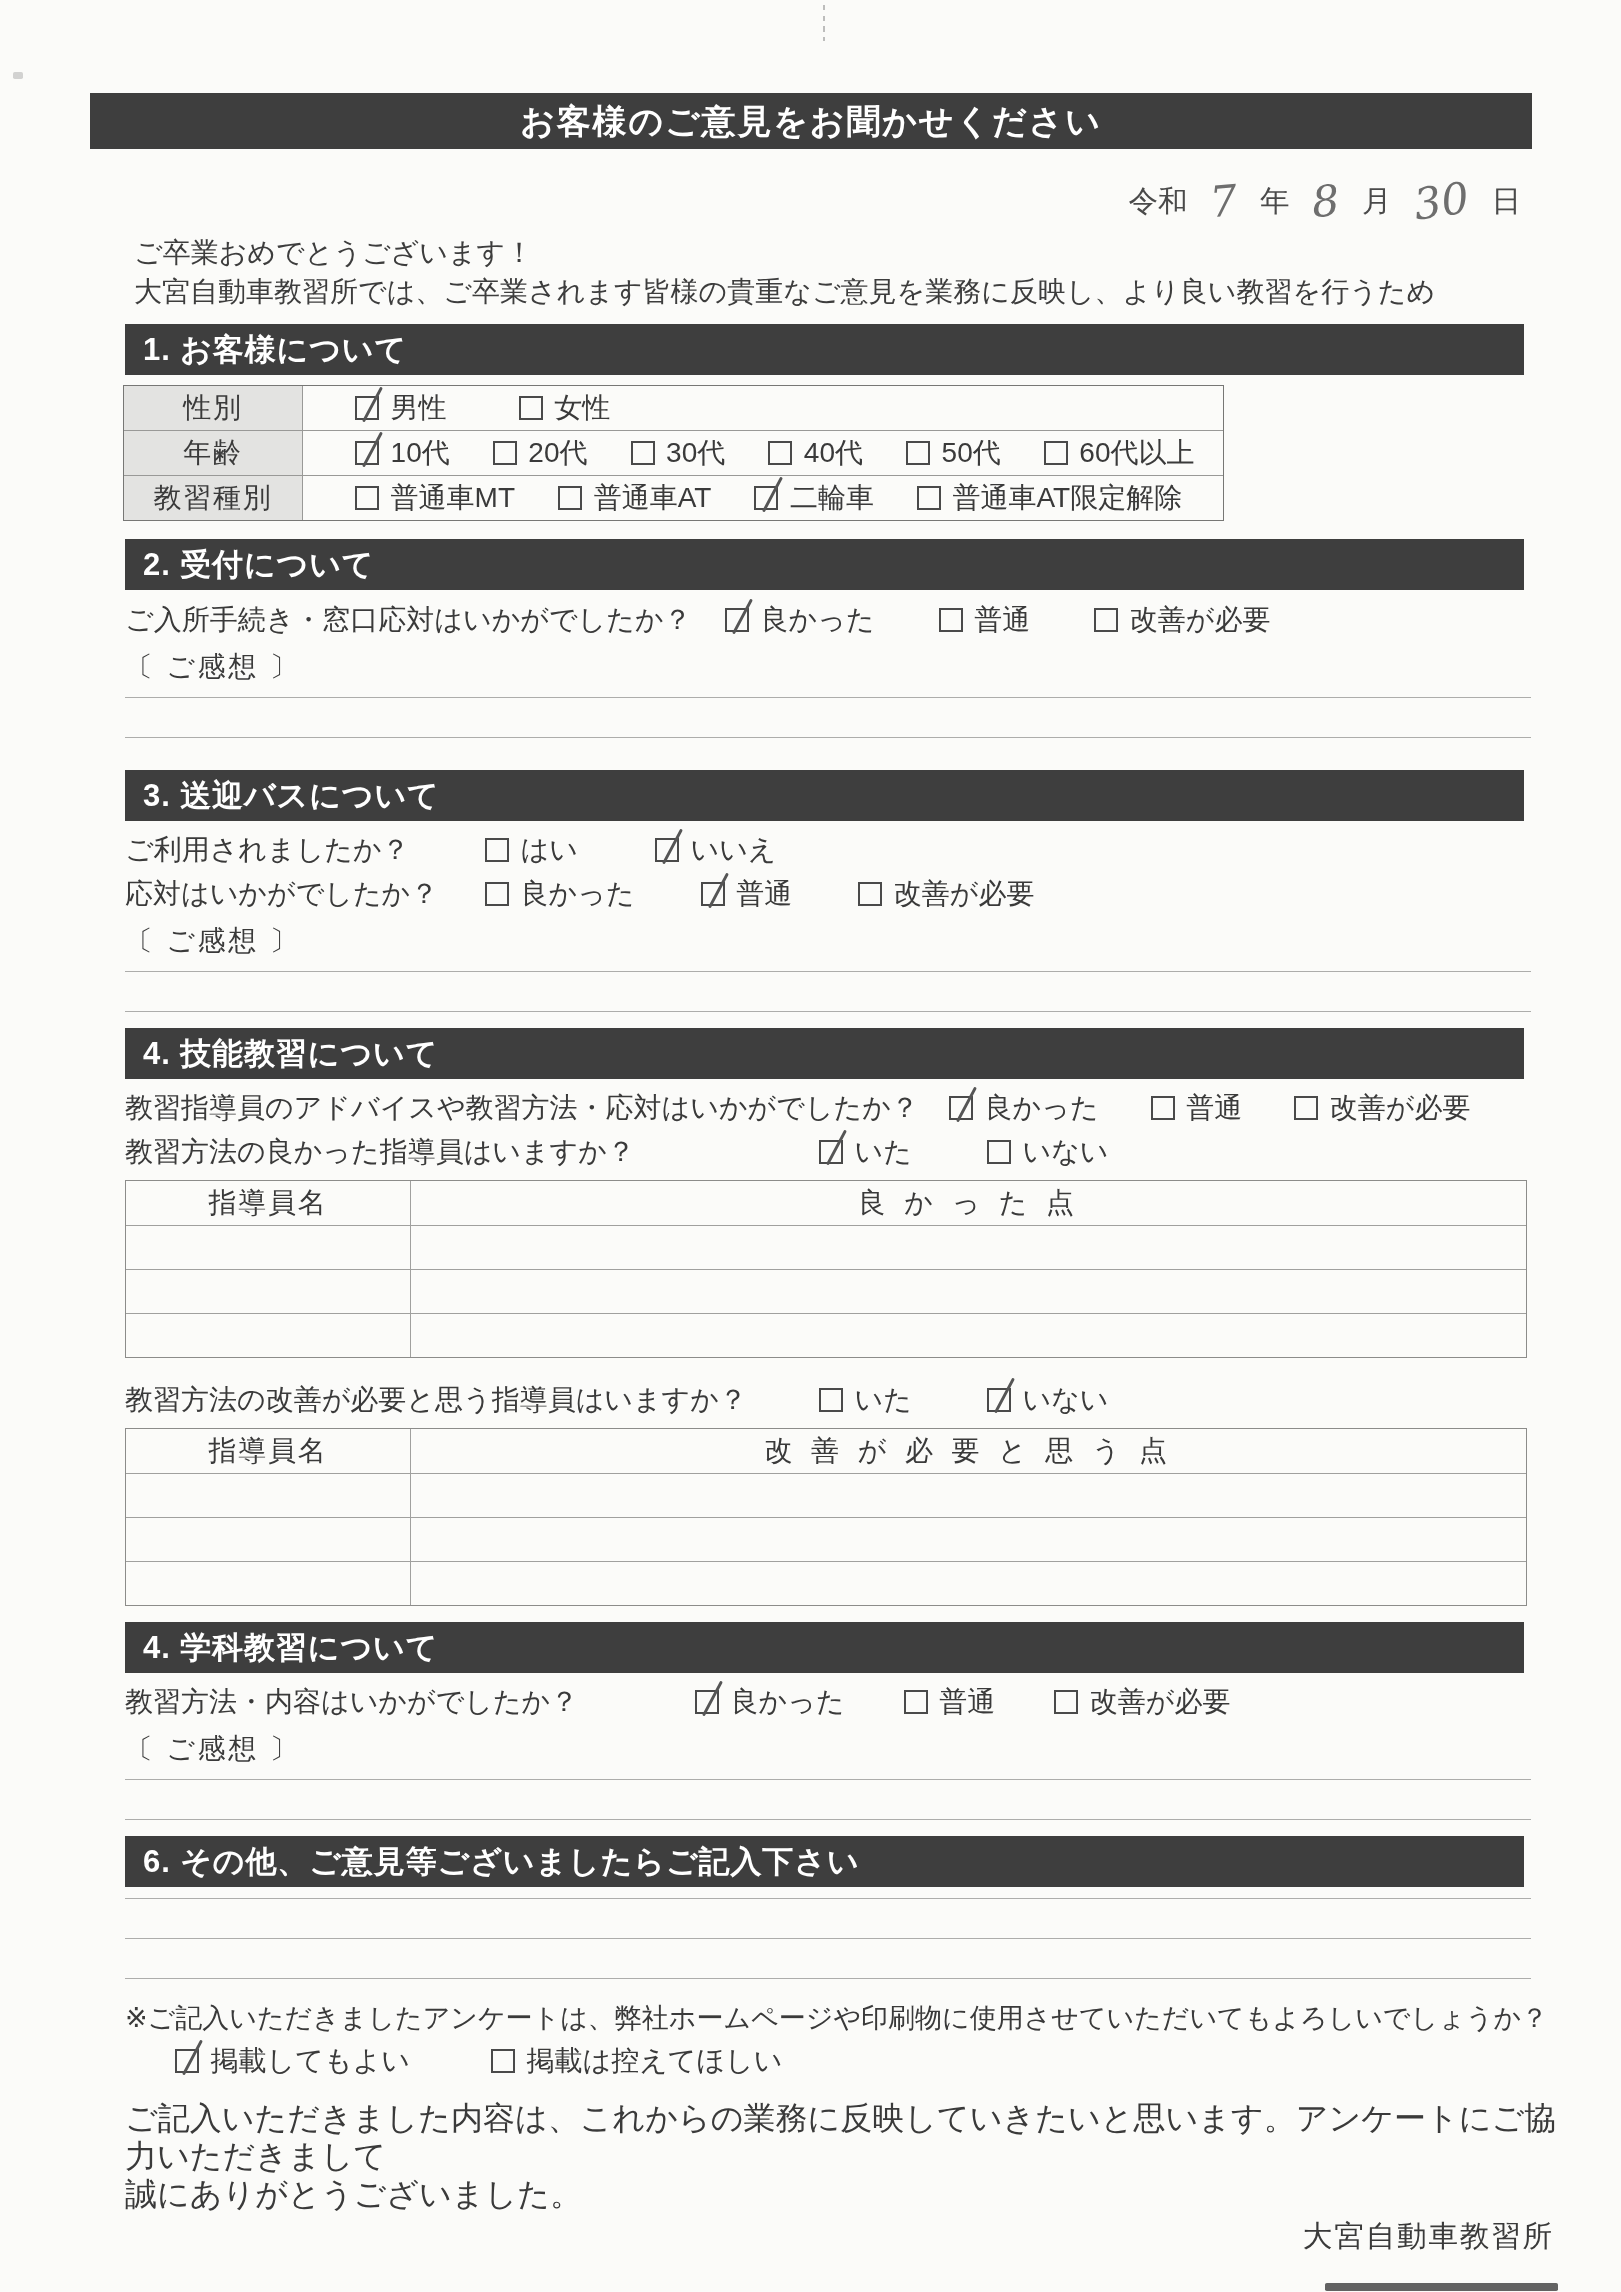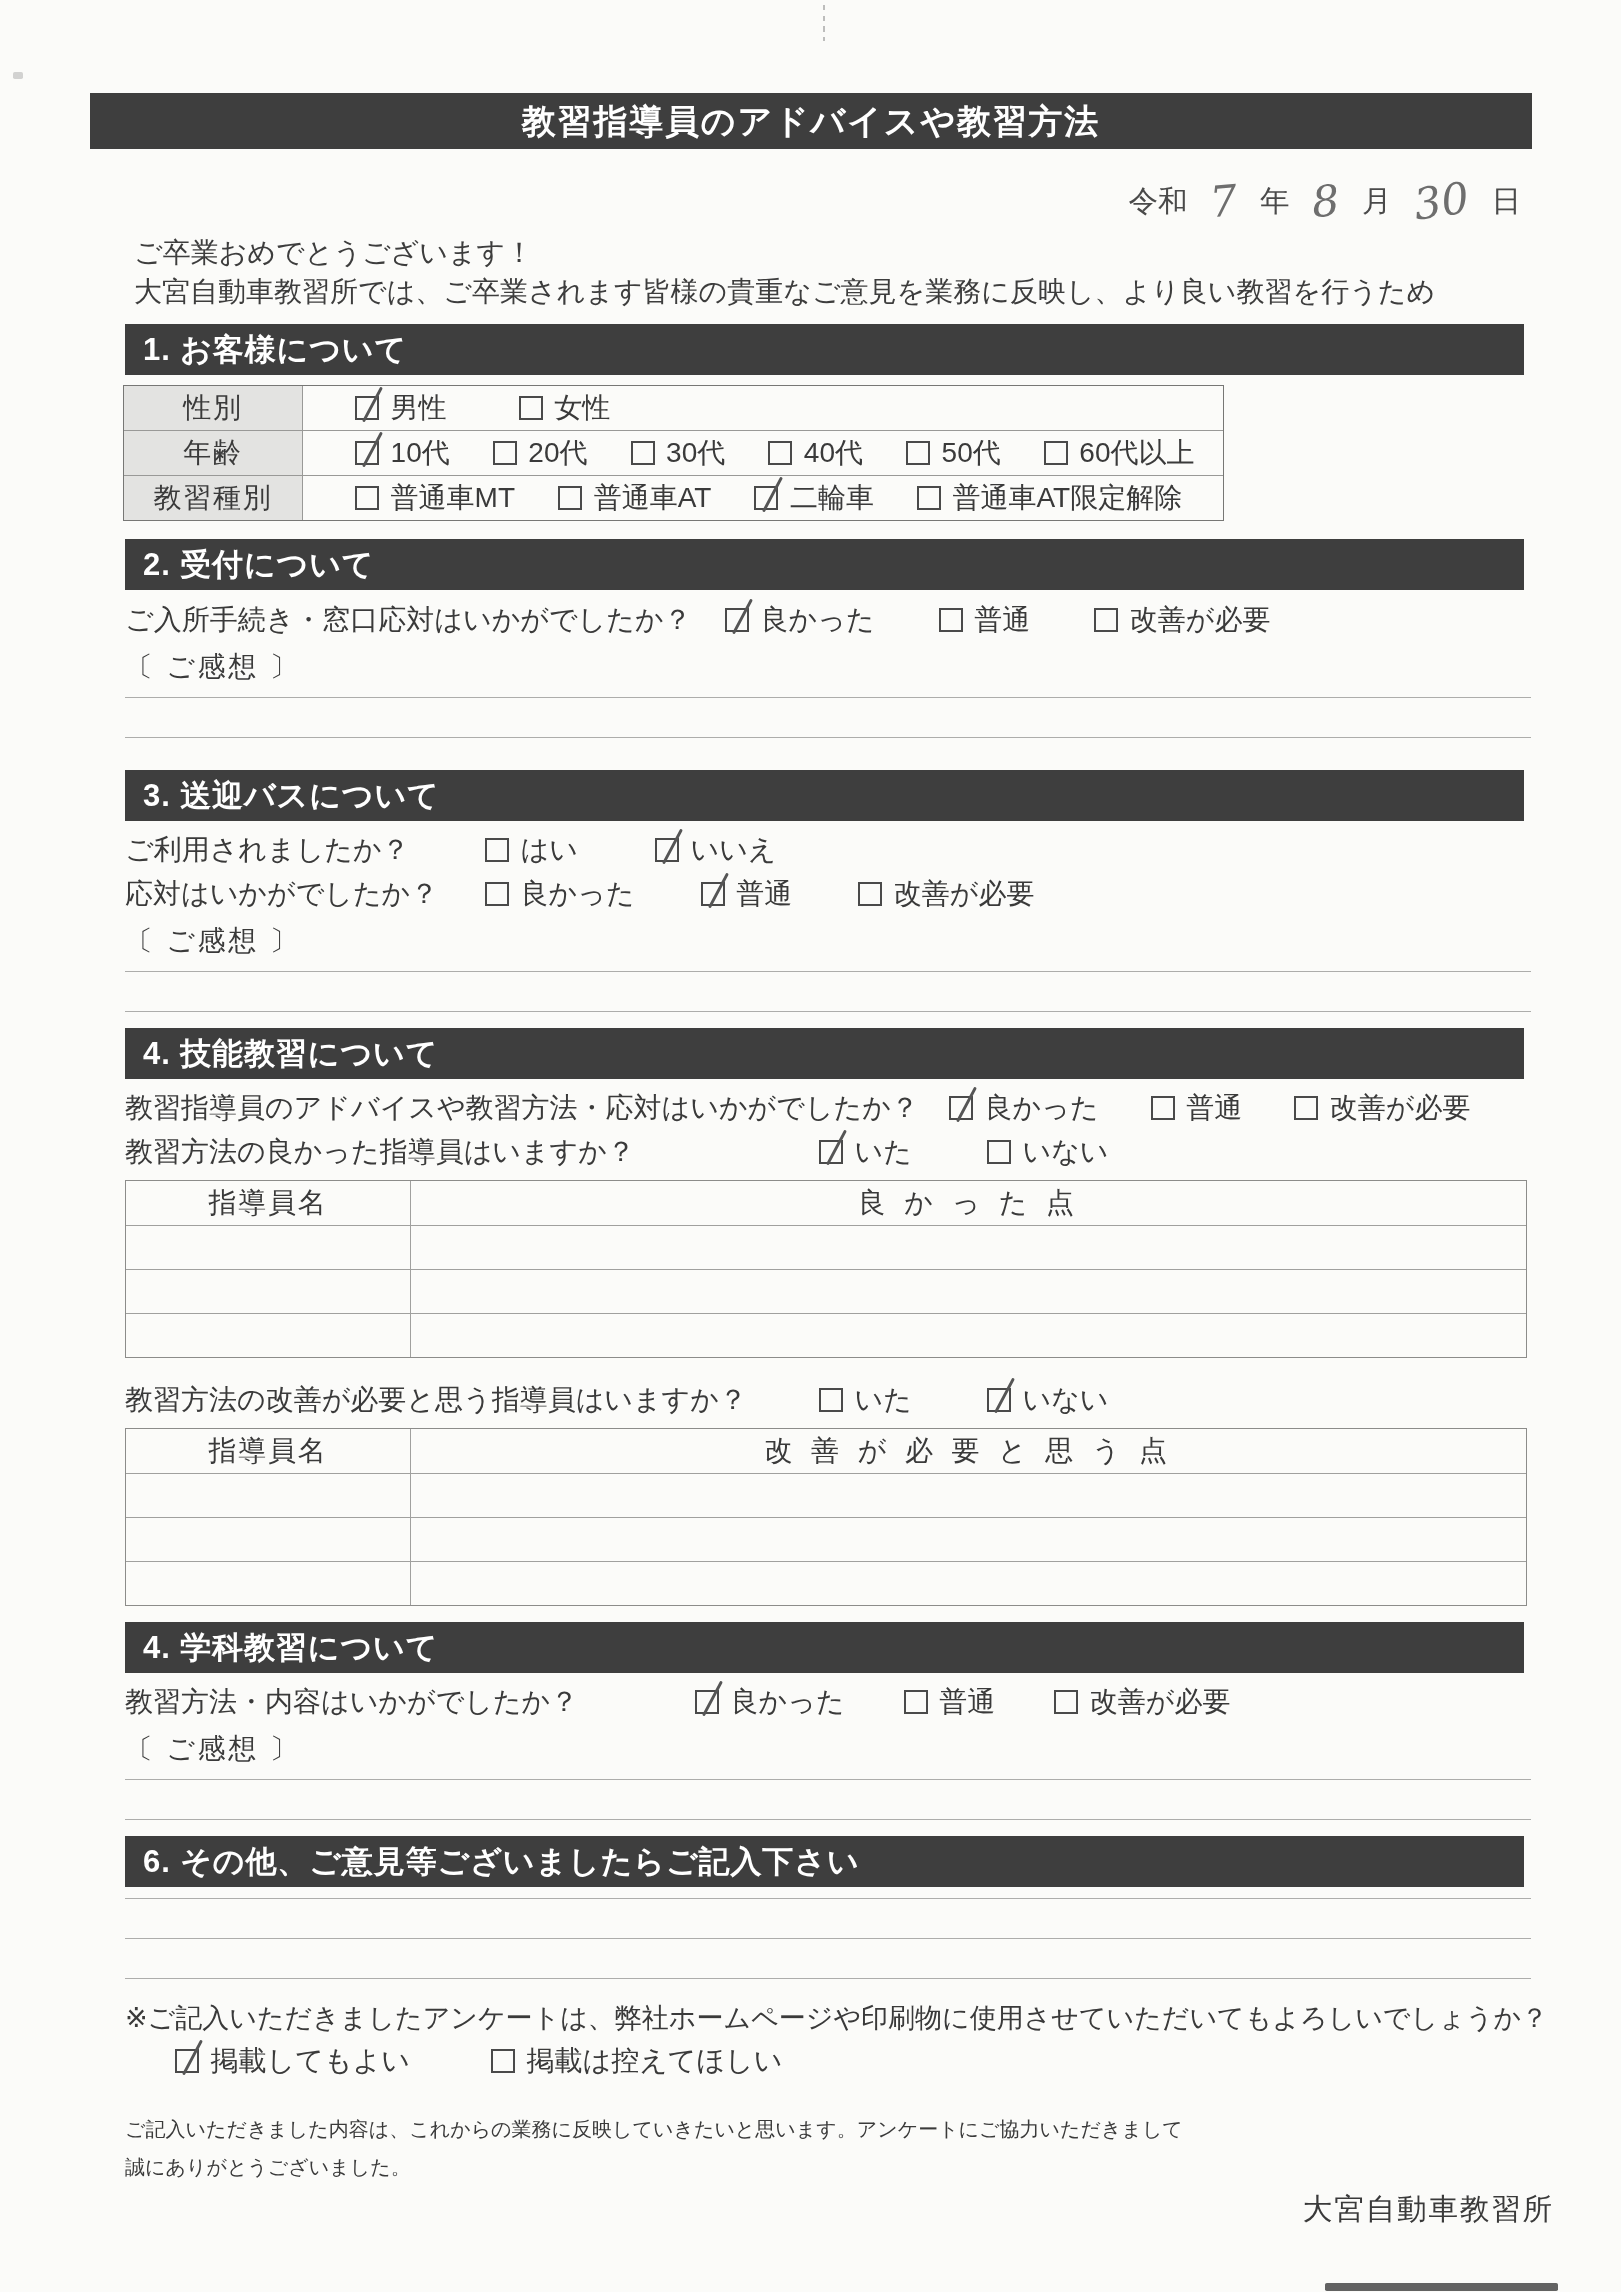--- a/index.html
+++ b/index.html
@@ -60,33 +60,33 @@
   .inst-table { margin:9px 0 0 125px; width:1402px; border:1.6px solid #8c8c8a; }
   .inst-row { display:grid; grid-template-columns:285px 1fr; height:44px; }
   .inst-row + .inst-row { border-top:1.1px solid #a0a09e; }
   .inst-cell { border-right:1.1px solid #a0a09e; display:flex; align-items:center; justify-content:center;
     font-size:28px; letter-spacing:1.8px; }
   .inst-cell.body { background:transparent; }
   .inst-head2 { display:flex; align-items:center; justify-content:center; font-size:28px; letter-spacing:5.4px; }
   
   .foot-note { margin:21.5px 0 0 125px; font-size:27px; height:36px; display:flex; align-items:center; }
   .foot-opts { margin-left:175px; margin-top:5.4px; height:39px; display:flex; align-items:center; gap:81px; font-size:28px; }
-  .thanks { margin:29px 0 0 125px; font-size:20px; line-height:38px; width:1433px; }
+  .thanks { margin:18px 0 0 125px; font-size:32px; line-height:38px; width:1433px; }
   .signature { margin-top:3.6px; text-align:right; padding-right:67px; font-size:29.6px; letter-spacing:1.8px; height:36px; }
 </style>
 </head>
 <body>
 
 <div class="page">
   <div class="artifact-top"></div>
   <div class="artifact-left"></div>
   <div class="artifact-bottom"></div>
 
   <div class="title-bar">
-    <span>教習指導員のアドバイスや教習方法</span>
+    <span>お客様のご意見をお聞かせください</span>
   </div>
 
   <div class="date-row">
     <span class="seg">令和</span>
     <span class="hw">7</span>
     <span>年</span>
     <span class="hw">8</span>
     <span>月</span>
     <span class="hw" style="transform:rotate(-8deg);">30</span>
     <span>日</span>

